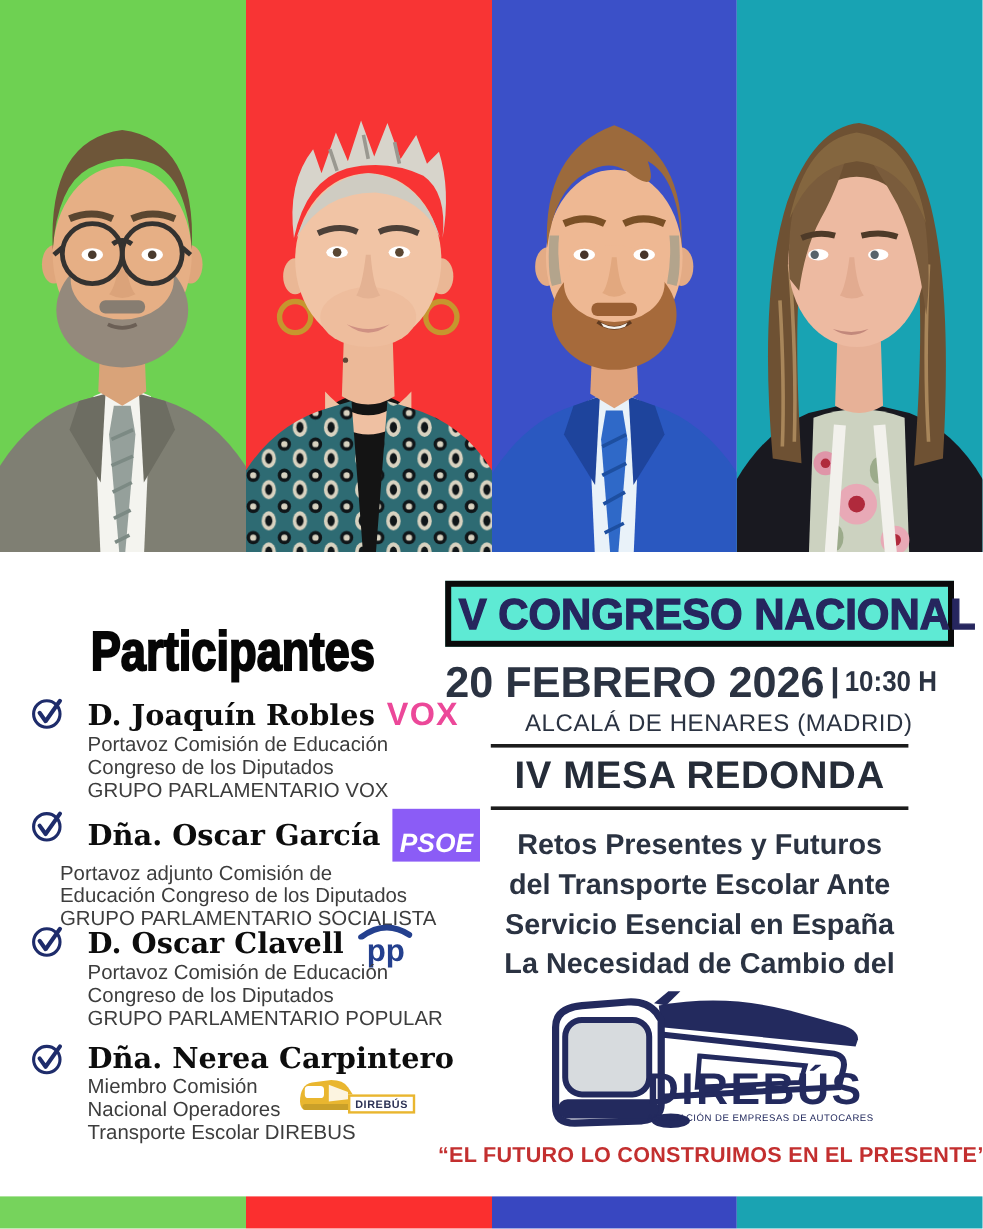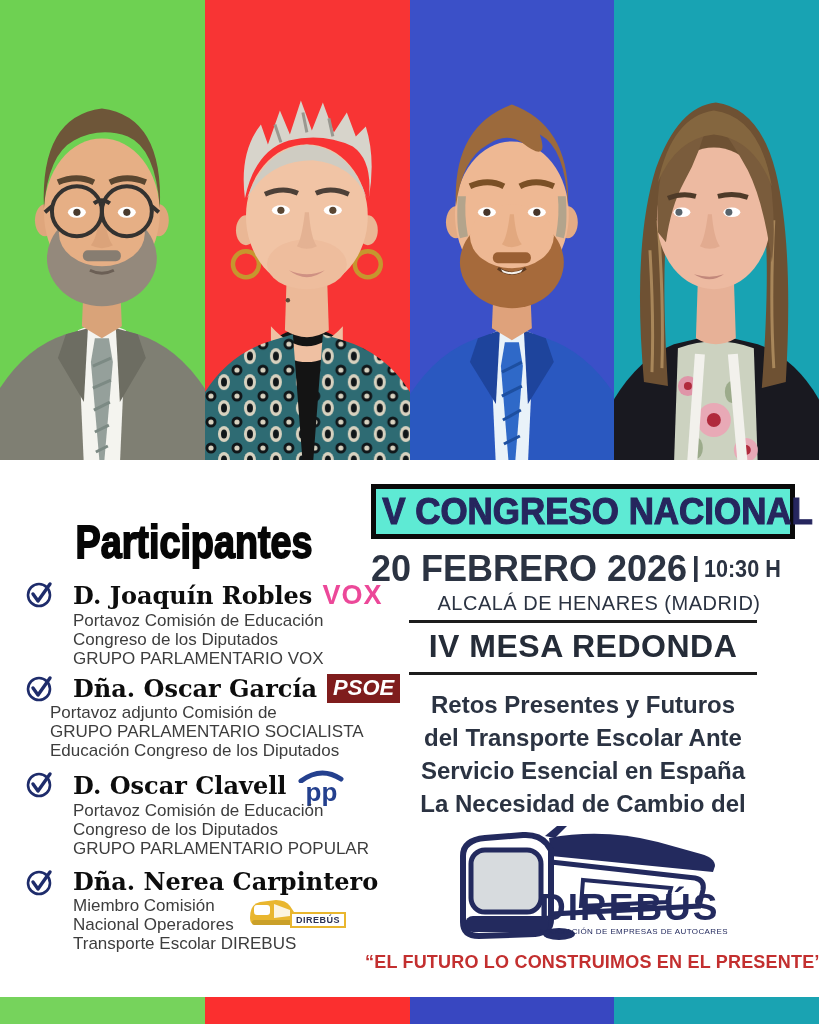--- a/index.html
+++ b/index.html
@@ -21,22 +21,22 @@
       -webkit-text-stroke:1.8px #060606;letter-spacing:0px;
       transform:scaleX(.82);transform-origin:50% 50%;white-space:nowrap;}
   .participant{position:absolute;left:24px;width:356px;}
   .p-check{position:absolute;left:0;top:-2px;width:32px;height:32px;}
   .p-body{margin-left:49px;}
   .p-namerow{display:flex;align-items:center;white-space:nowrap;}
   .p-name{font-family:"DejaVu Serif",serif;font-weight:bold;font-size:24px;line-height:28px;color:#0d0d0d;}
   .p-line{font-size:17px;line-height:19px;color:#3d3d3d;}
   .p-body.outdent .p-line{margin-left:-23px;}
   .logo-vox{margin-left:10px;color:#ec4899;font-weight:bold;font-size:27px;letter-spacing:1px;}
-  .logo-psoe{margin-left:10px;background:#7f1d1d;color:#ffffff;font-weight:bold;font-style:italic;
-      font-size:22px;line-height:26px;padding:1px 6px 2px;}
+  .logo-psoe{margin-left:10px;background:#8b5cf6;color:#ffffff;font-weight:bold;font-style:italic;
+      font-size:22px;line-height:26px;padding:16px 6px 2px;}
   .logo-pp{margin-left:12px;display:inline-flex;flex-direction:column;align-items:center;}
   .logo-pp .pp-arc{display:block;}
   .logo-pp .pp-txt{color:#24408E;font-weight:bold;font-size:26px;line-height:18px;letter-spacing:0;}
   .direbus-mini{position:absolute;left:222px;top:28px;width:110px;height:42px;}
   .direbus-mini .mini-box{position:absolute;left:44px;top:16px;border:2px solid #E9B62F;
       color:#2b3154;font-weight:bold;font-size:9px;letter-spacing:.5px;padding:1px 4px;background:#fff;}
 
   
   .right-col{position:absolute;left:371px;top:0;width:424px;text-align:center;color:#2B3342;}
   .congress-box{position:absolute;left:0;top:484px;width:414px;border:5px solid #0a0a0a;background:#5eead4;}
@@ -244,22 +244,22 @@
           <circle cx="15" cy="17" r="11" fill="none" stroke="#1E2C6B" stroke-width="2.6"></circle>
           <path d="M9 16 L14 23 L26 6" fill="none" stroke="#1E2C6B" stroke-width="3.4" stroke-linecap="round" stroke-linejoin="round"></path>
         </svg>
     </span>
     <div class="p-body outdent">
       <div class="p-namerow">
         <span class="p-name">Dña. Oscar García</span>
         <span class="logo-psoe">PSOE</span>
       </div>
       <div class="p-line">Portavoz adjunto Comisión de</div>
+      <div class="p-line">Educación Congreso de los Diputados</div>
       <div class="p-line">GRUPO PARLAMENTARIO SOCIALISTA</div>
-      <div class="p-line">Educación Congreso de los Diputados</div>
     </div>
   </div>
 
   <div class="participant" style="top:770px">
     <span class="p-check">
       <svg width="32" height="32" viewBox="0 0 32 32">
           <circle cx="15" cy="17" r="11" fill="none" stroke="#1E2C6B" stroke-width="2.6"></circle>
           <path d="M9 16 L14 23 L26 6" fill="none" stroke="#1E2C6B" stroke-width="3.4" stroke-linecap="round" stroke-linejoin="round"></path>
         </svg>
     </span>

